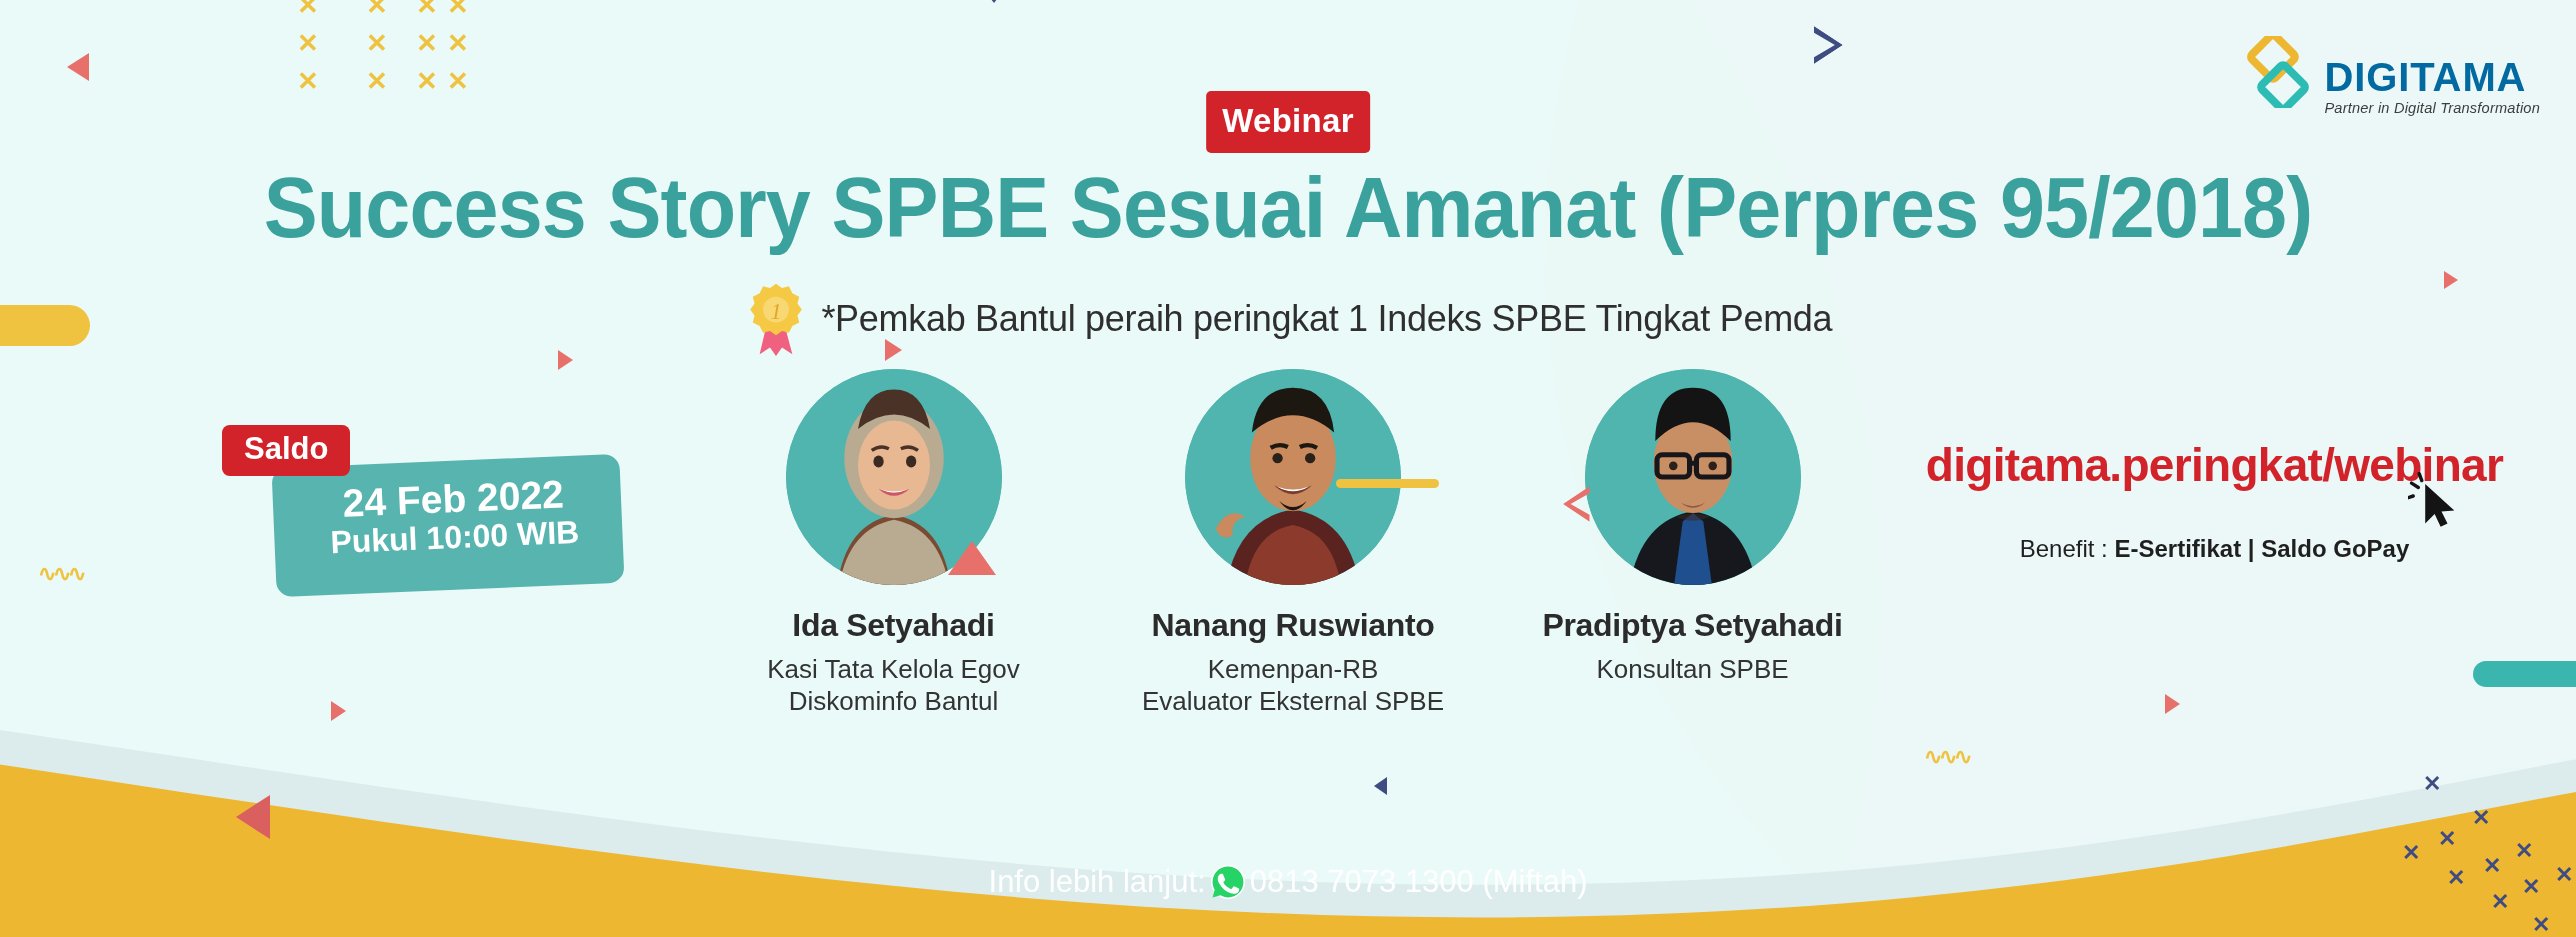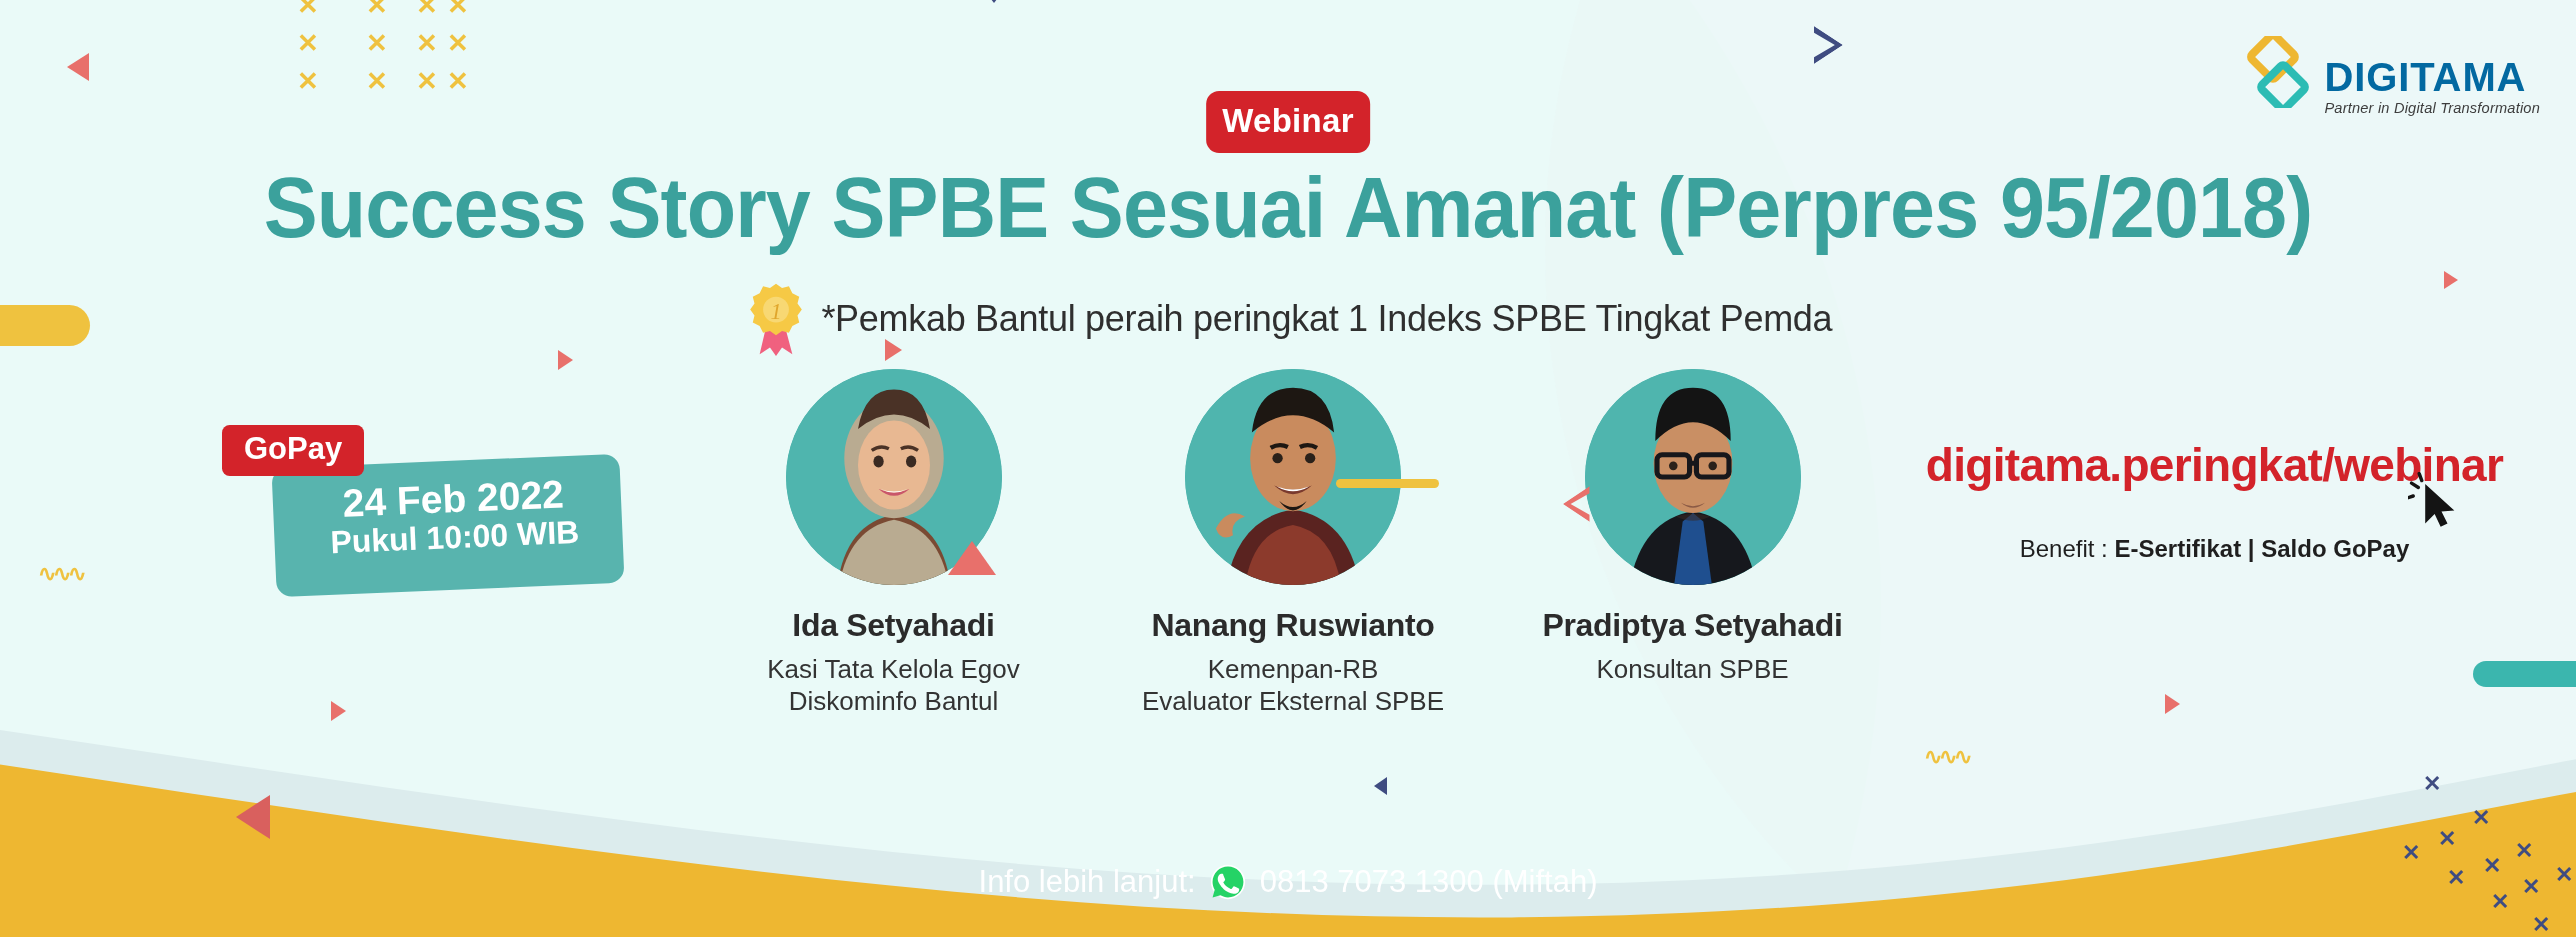--- a/index.html
+++ b/index.html
@@ -192,21 +192,21 @@
   .webinar-badge {
     position: absolute;
     left: 50%;
     transform: translateX(-50%);
     top: 91px;
     background: #d3232a;
     color: #ffffff;
     font-size: 33px;
     font-weight: bold;
     padding: 11px 16px 13px;
-    border-radius: 13px;
+    border-radius: 5px;
     letter-spacing: 0.3px;
   }
 
   .title {
     position: absolute;
     left: 0; right: 0;
     top: 158px;
     text-align: center;
     font-size: 86px;
     font-weight: bold;
@@ -363,21 +363,21 @@
   .reg-benefit b { font-weight: bold; }
 
   
   .footer {
     position: absolute;
     left: 0; right: 0;
     bottom: 38px;
     display: flex;
     align-items: flex-end;
     justify-content: center;
-    gap: 14px;
+    gap: 4px;
     color: #ffffff;
     font-size: 31px;
   }
   .wa-icon { width: 36px; height: 36px; }
 </style>
 </head>
 <body>
 
 <div class="banner">
 
@@ -468,21 +468,21 @@
     </span>
     <span class="subtitle">*Pemkab Bantul peraih peringkat 1 Indeks SPBE Tingkat Pemda</span>
   </div>
 
   <div class="date-block">
     <div class="date-card"></div>
     <div class="date-text">
       <div class="date-line1">24 Feb 2022</div>
       <div class="date-line2">Pukul 10:00 WIB</div>
     </div>
-    <div class="free-badge">GoPay</div>
+    <div class="free-badge">Saldo</div>
   </div>
 
   <div class="speakers">
 
     <div class="speaker">
       <div class="avatar-wrap">
         <div class="avatar">
           <svg viewBox="0 0 252 252" width="216" height="216">
             <circle cx="126" cy="126" r="126" fill="#4fb5ae"></circle>
             <path d="M60 252 q10 -72 66 -82 56 10 66 82 Z" fill="#7a4a33"></path>

